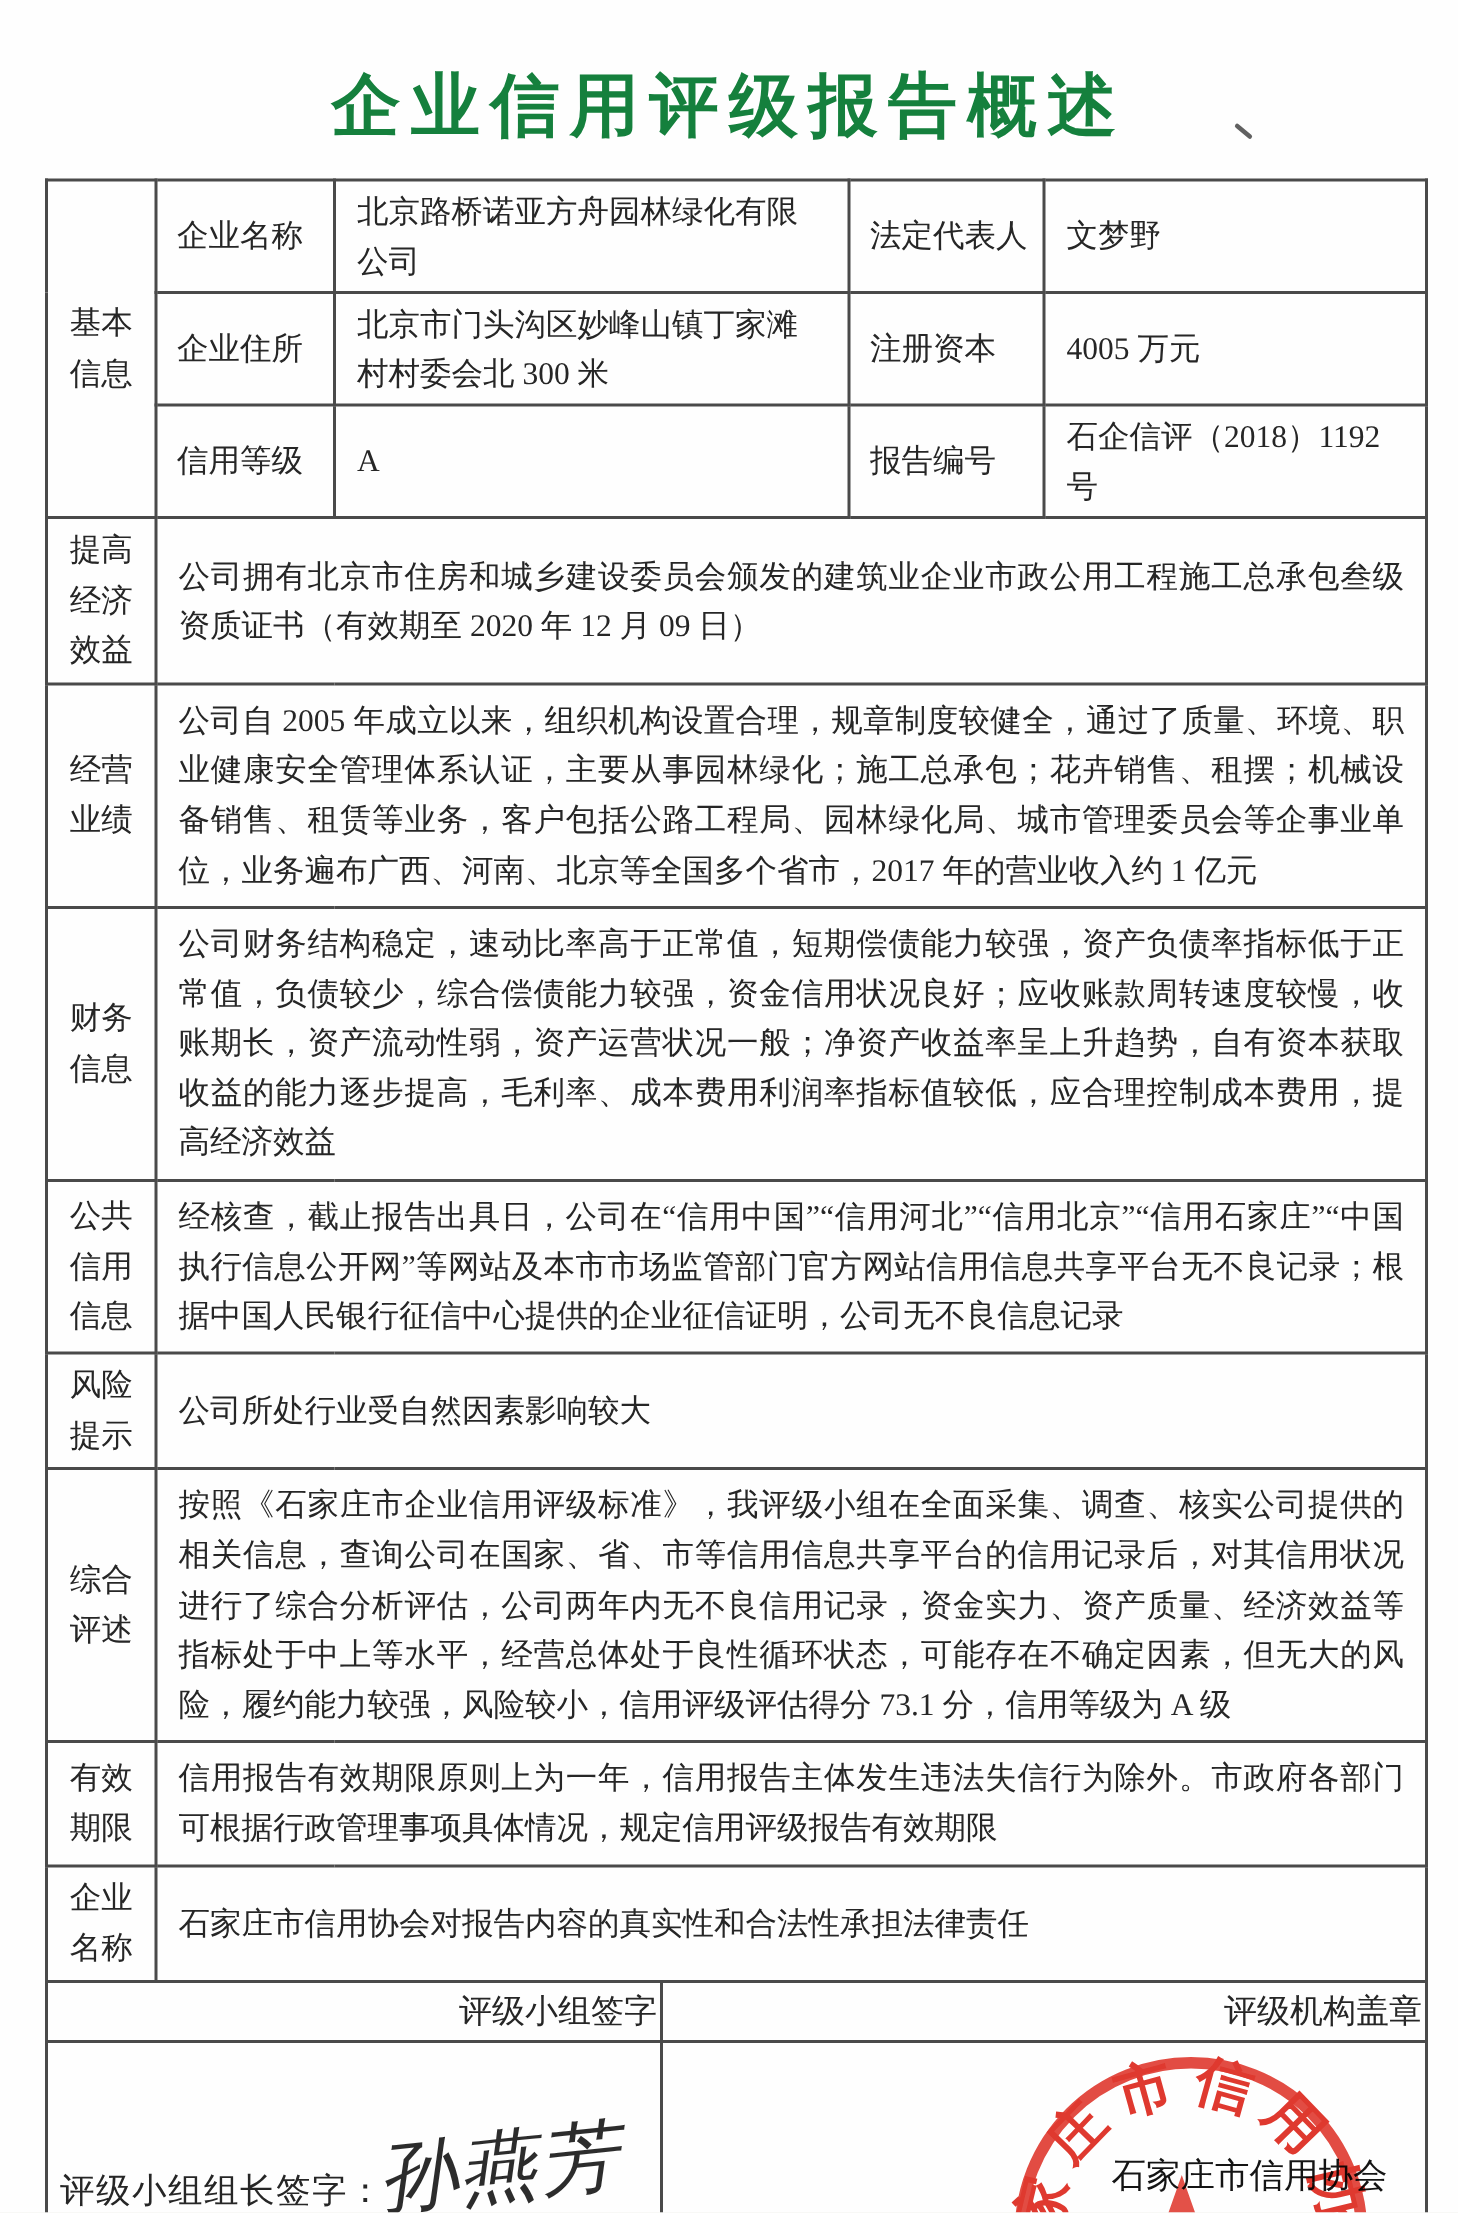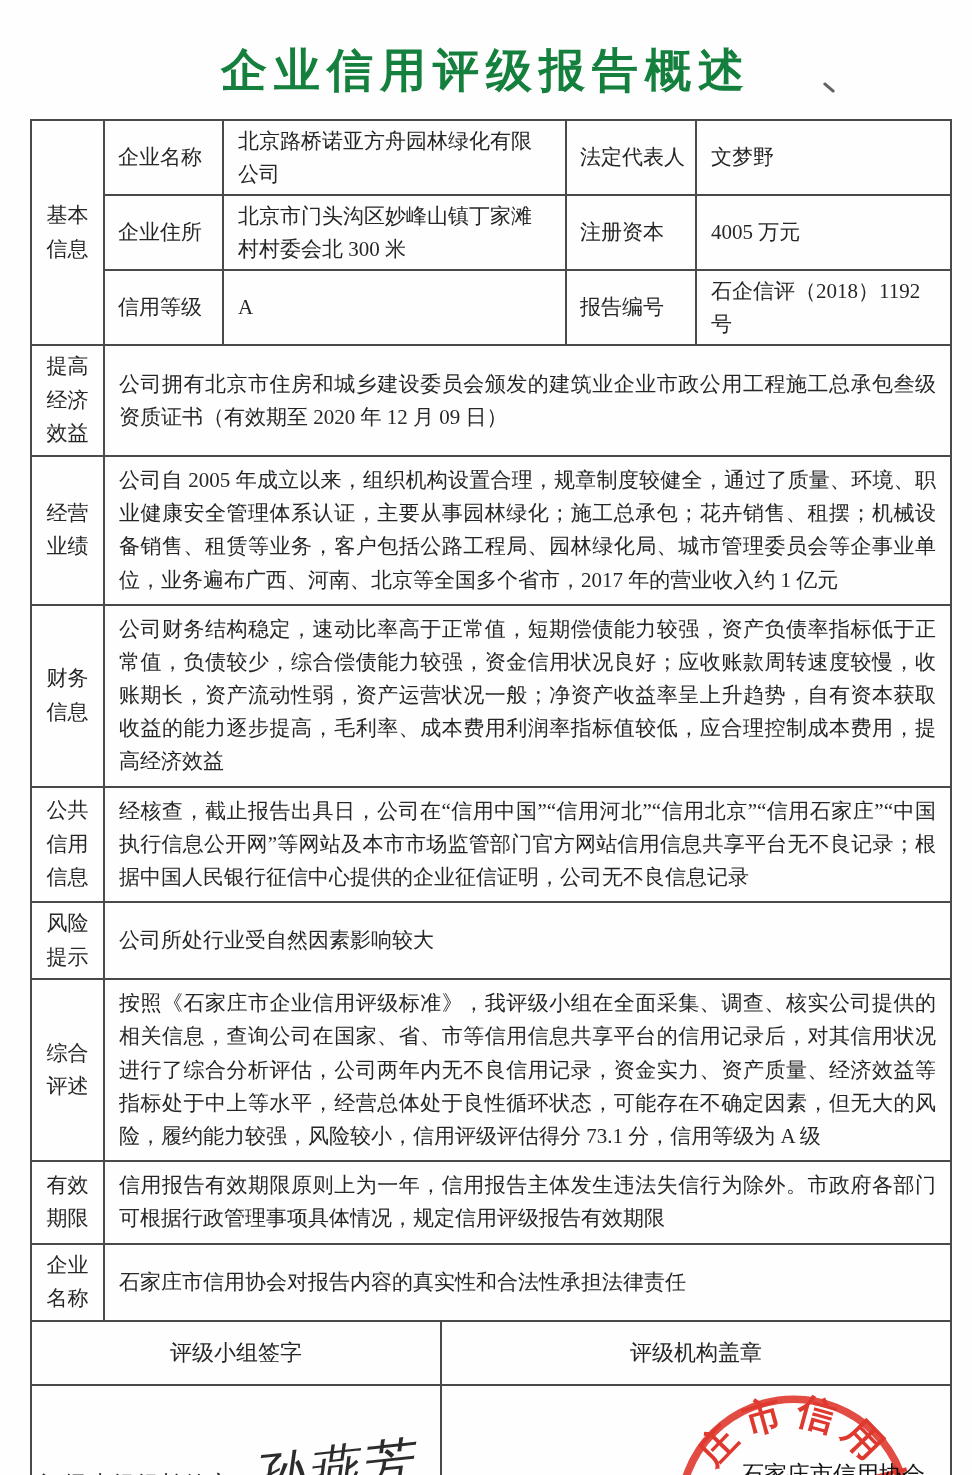--- a/index.html
+++ b/index.html
@@ -62,21 +62,21 @@
   tr.rb3{height:66px;}
   tr.s0{height:92px;}
   tr.s1{height:136px;}
   tr.s2{height:158px;}
   tr.s3{height:100px;}
   tr.s4{height:58px;}
   tr.s5{height:174px;}
   tr.s6{height:74px;}
   tr.s7{height:60px;}
   tr.fh{height:36px;}
-  tr.fh td{text-align:center;font-size:22px;padding:14px;}
+  tr.fh td{text-align:right;font-size:22px;padding:2px;}
   tr.fb{height:240px;}
   tr.fb td{position:relative;padding:0;}
   .leader-label{
     position:absolute;left:8px;top:81px;
     font-size:23px;letter-spacing:1px;white-space:nowrap;
   }
   .signature{
     position:absolute;left:224px;top:44px;
     font-size:52px;color:#1b1b1b;
     transform:rotate(-6deg) skewX(-14deg);

